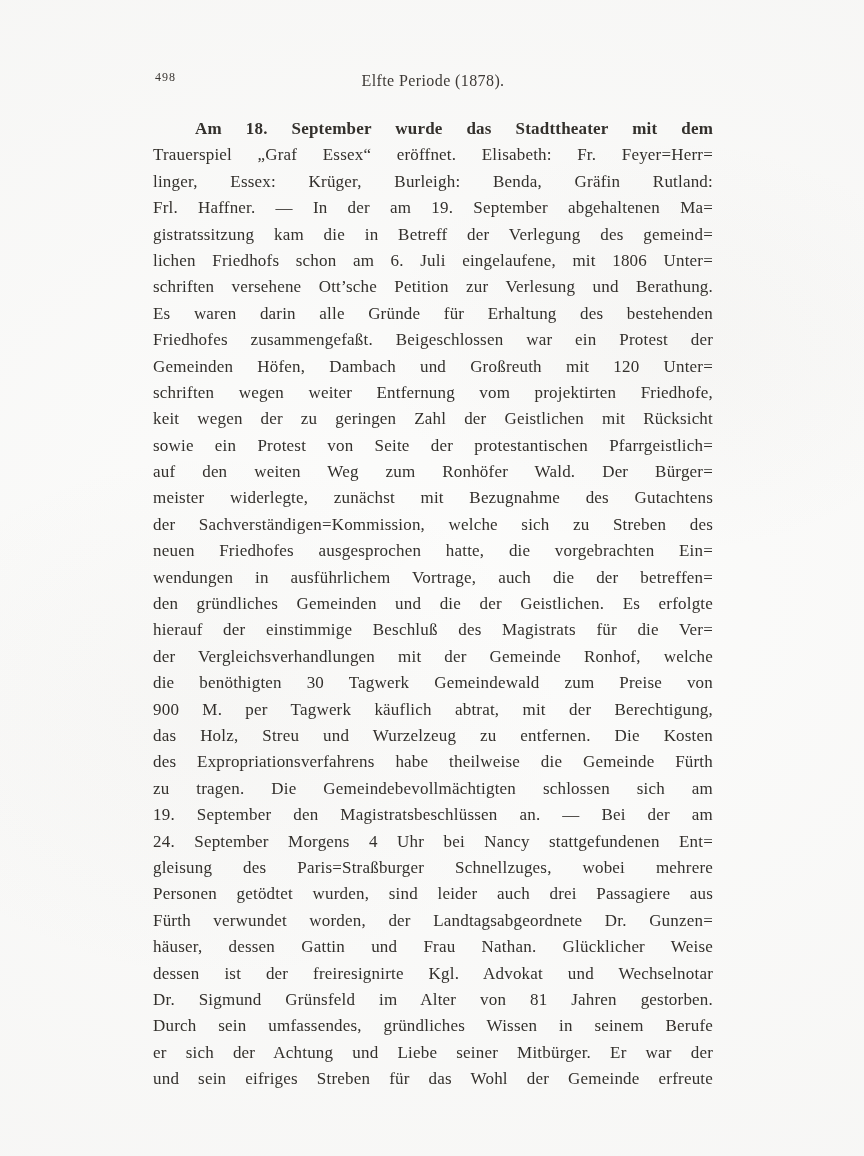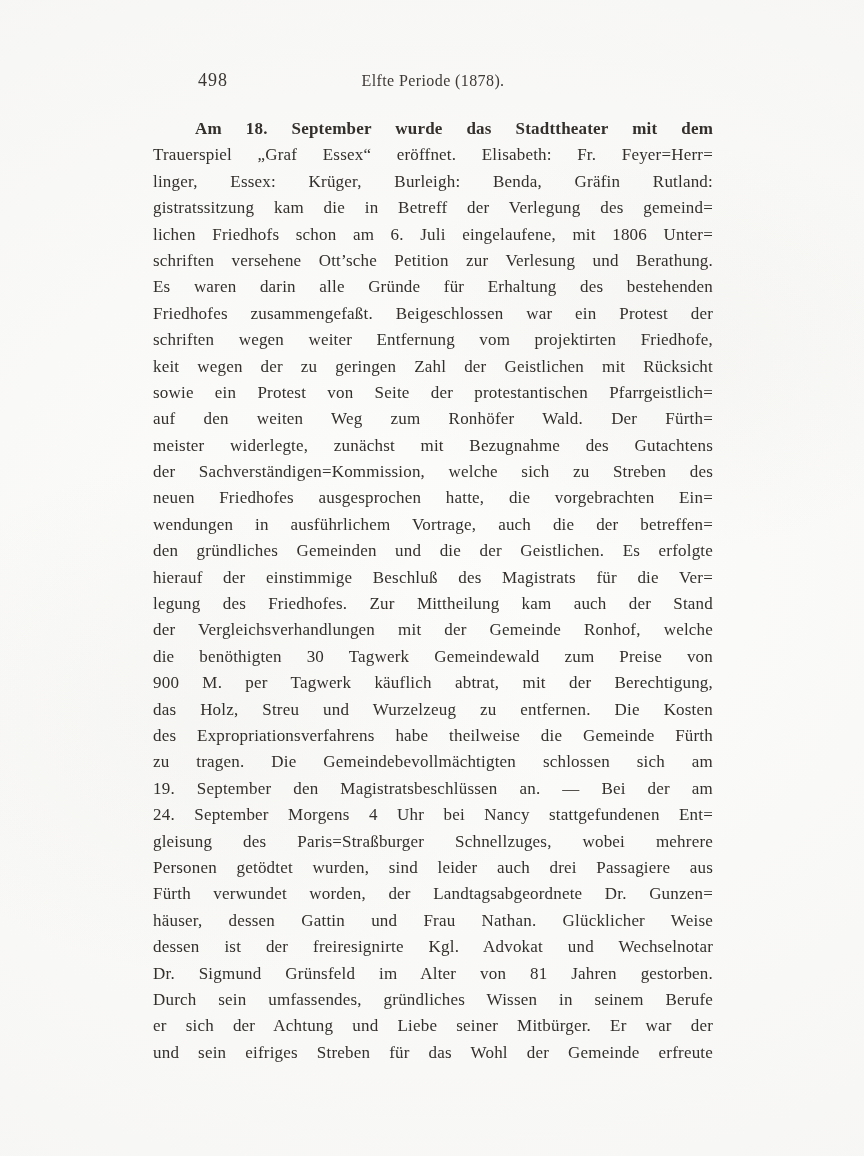--- a/index.html
+++ b/index.html
@@ -29,24 +29,23 @@
     left: 153px;
     top: 70px;
     width: 560px;
     height: 24px;
     color: #37332f;
   }
   .page-number {
     position: absolute;
     left: 2px;
     top: 0;
-    font-size: 18px;
+    font-size: 12px;
     letter-spacing: 1px;
     color: #3a3632;
-    margin-left: 43px;
   }
   .header-title {
     position: absolute;
     left: 0;
     top: 2px;
     width: 100%;
     text-align: center;
     font-size: 16px;
     letter-spacing: 0.4px;
     color: #3d3935;
@@ -80,36 +79,37 @@
 
 <div class="running-header">
   <span class="page-number">498</span>
   <span class="header-title">Elfte Periode (1878).</span>
 </div>
 
 <div class="page-body">
   <div class="text-line first">Am 18. September wurde das Stadttheater mit dem</div>
   <div class="text-line">Trauerspiel „Graf Essex“ eröffnet. Elisabeth: Fr. Feyer=Herr=</div>
   <div class="text-line">linger, Essex: Krüger, Burleigh: Benda, Gräfin Rutland:</div>
+  <div class="text-line">Frl. Haffner. — In der am 19. September abgehaltenen Ma=</div>
   <div class="text-line">gistratssitzung kam die in Betreff der Verlegung des gemeind=</div>
   <div class="text-line">lichen Friedhofs schon am 6. Juli eingelaufene, mit 1806 Unter=</div>
   <div class="text-line">schriften versehene Ott’sche Petition zur Verlesung und Berathung.</div>
   <div class="text-line">Es waren darin alle Gründe für Erhaltung des bestehenden</div>
   <div class="text-line">Friedhofes zusammengefaßt. Beigeschlossen war ein Protest der</div>
+  <div class="text-line">Gemeinden Höfen, Dambach und Großreuth mit 120 Unter=</div>
   <div class="text-line">schriften wegen weiter Entfernung vom projektirten Friedhofe,</div>
   <div class="text-line">keit wegen der zu geringen Zahl der Geistlichen mit Rücksicht</div>
   <div class="text-line">sowie ein Protest von Seite der protestantischen Pfarrgeistlich=</div>
-  <div class="text-line">auf den weiten Weg zum Ronhöfer Wald. Der Fürth=</div>
+  <div class="text-line">auf den weiten Weg zum Ronhöfer Wald. Der Bürger=</div>
   <div class="text-line">meister widerlegte, zunächst mit Bezugnahme des Gutachtens</div>
   <div class="text-line">der Sachverständigen=Kommission, welche sich zu Streben des</div>
   <div class="text-line">neuen Friedhofes ausgesprochen hatte, die vorgebrachten Ein=</div>
   <div class="text-line">wendungen in ausführlichem Vortrage, auch die der betreffen=</div>
   <div class="text-line">den gründliches Gemeinden und die der Geistlichen. Es erfolgte</div>
   <div class="text-line">hierauf der einstimmige Beschluß des Magistrats für die Ver=</div>
-  <div class="text-line">legung des Friedhofes. Zur Mittheilung kam auch der Stand</div>
   <div class="text-line">der Vergleichsverhandlungen mit der Gemeinde Ronhof, welche</div>
   <div class="text-line">die benöthigten 30 Tagwerk Gemeindewald zum Preise von</div>
   <div class="text-line">900 M. per Tagwerk käuflich abtrat, mit der Berechtigung,</div>
   <div class="text-line">das Holz, Streu und Wurzelzeug zu entfernen. Die Kosten</div>
   <div class="text-line">des Expropriationsverfahrens habe theilweise die Gemeinde Fürth</div>
   <div class="text-line">zu tragen. Die Gemeindebevollmächtigten schlossen sich am</div>
   <div class="text-line">19. September den Magistratsbeschlüssen an. — Bei der am</div>
   <div class="text-line">24. September Morgens 4 Uhr bei Nancy stattgefundenen Ent=</div>
   <div class="text-line">gleisung des Paris=Straßburger Schnellzuges, wobei mehrere</div>
   <div class="text-line">Personen getödtet wurden, sind leider auch drei Passagiere aus</div>

